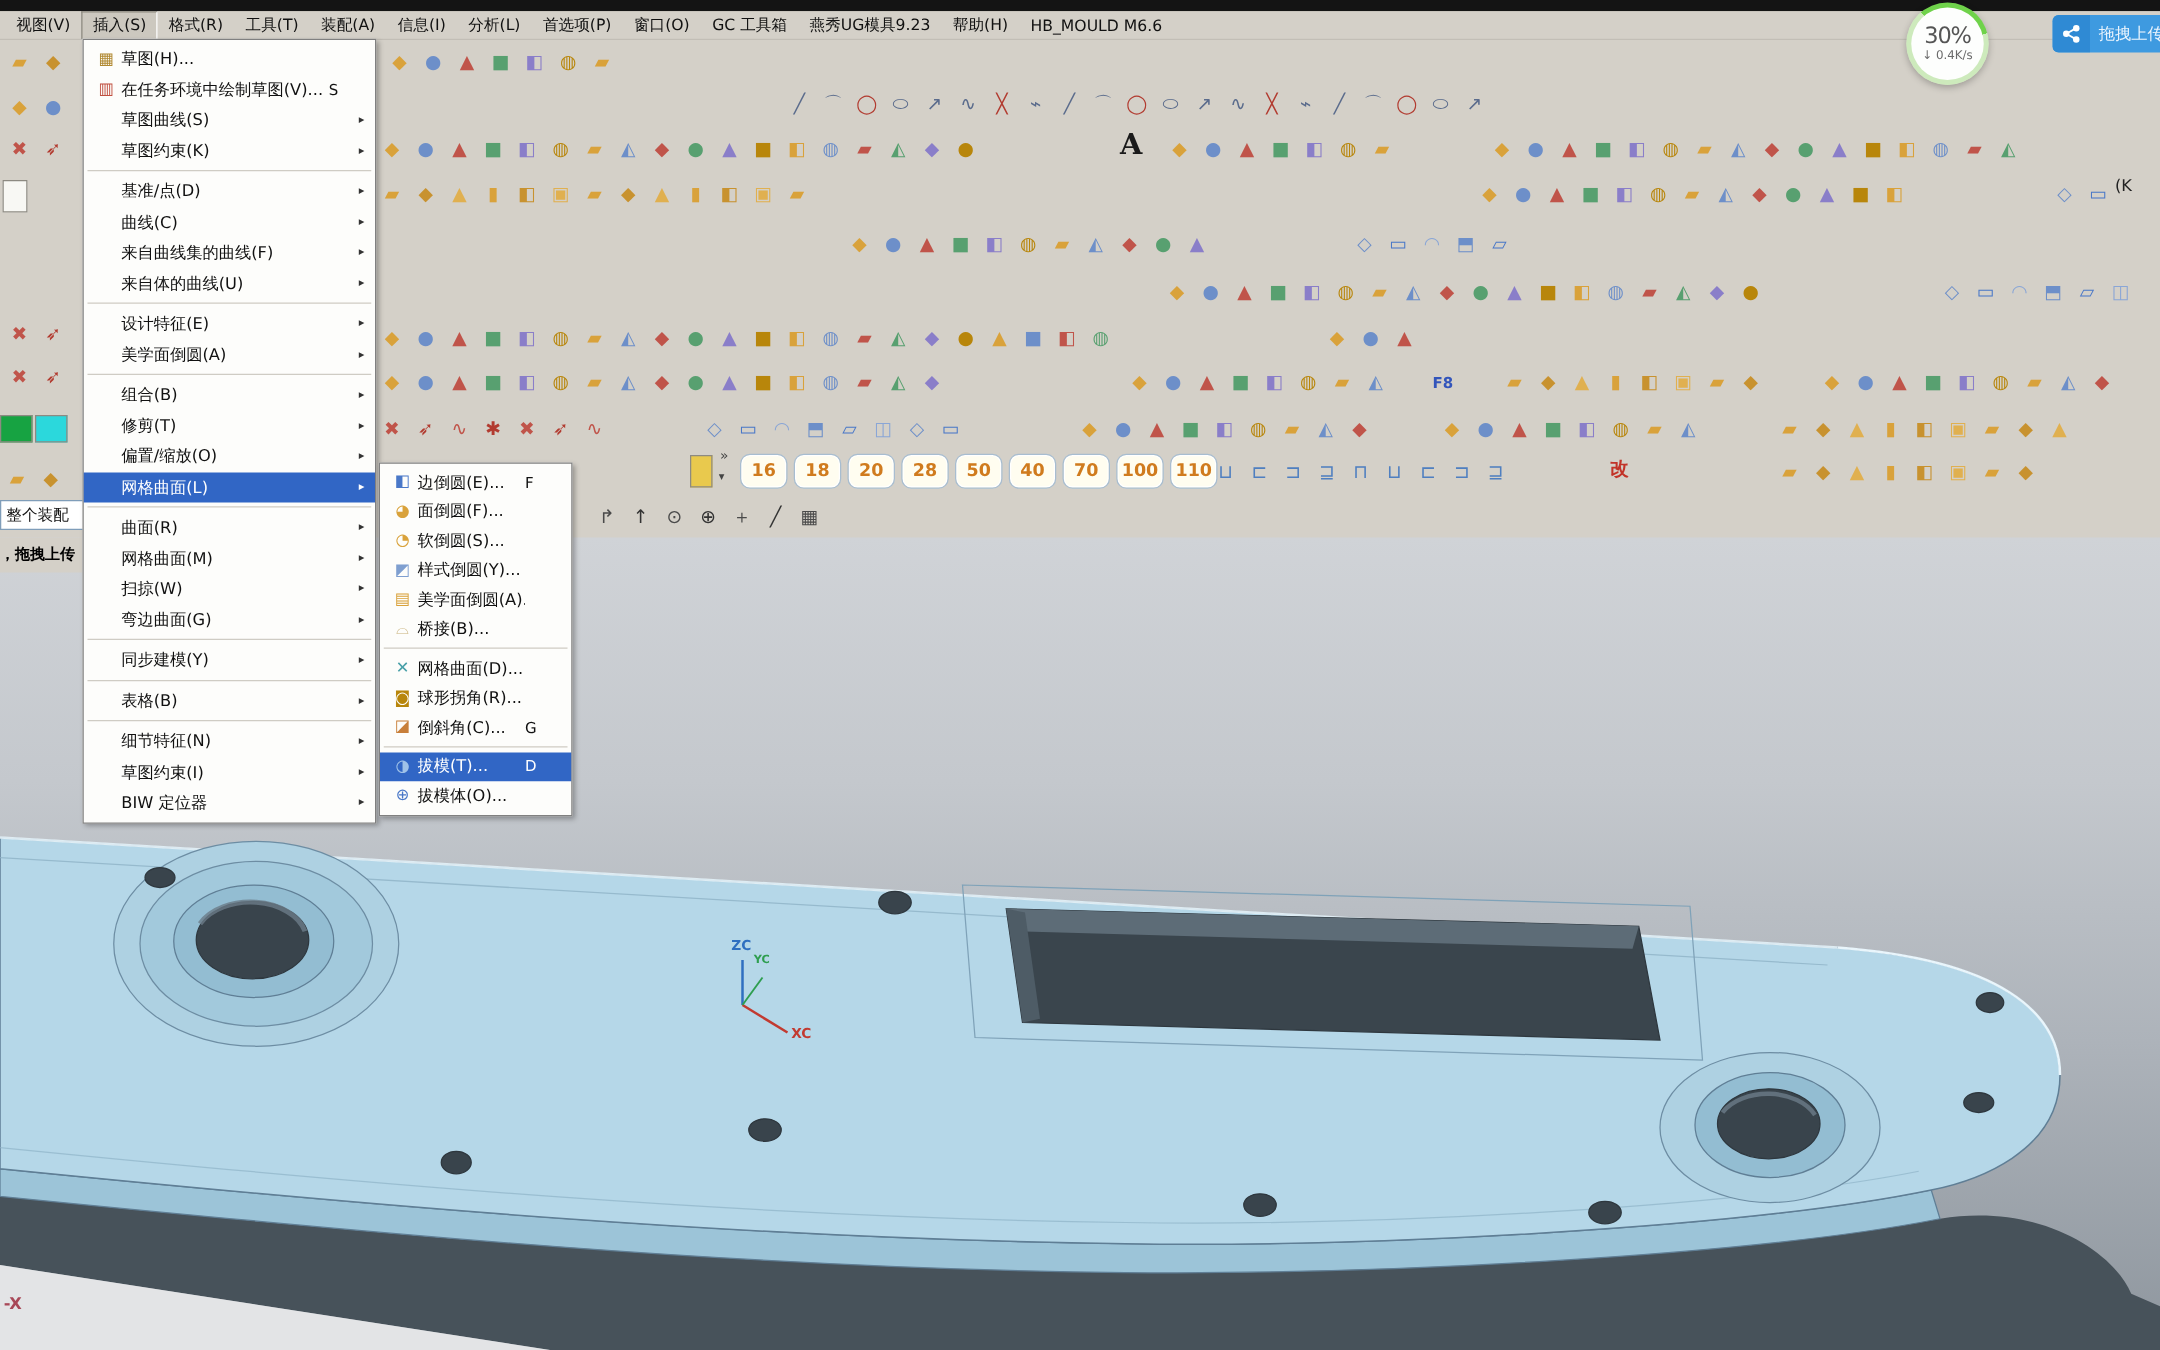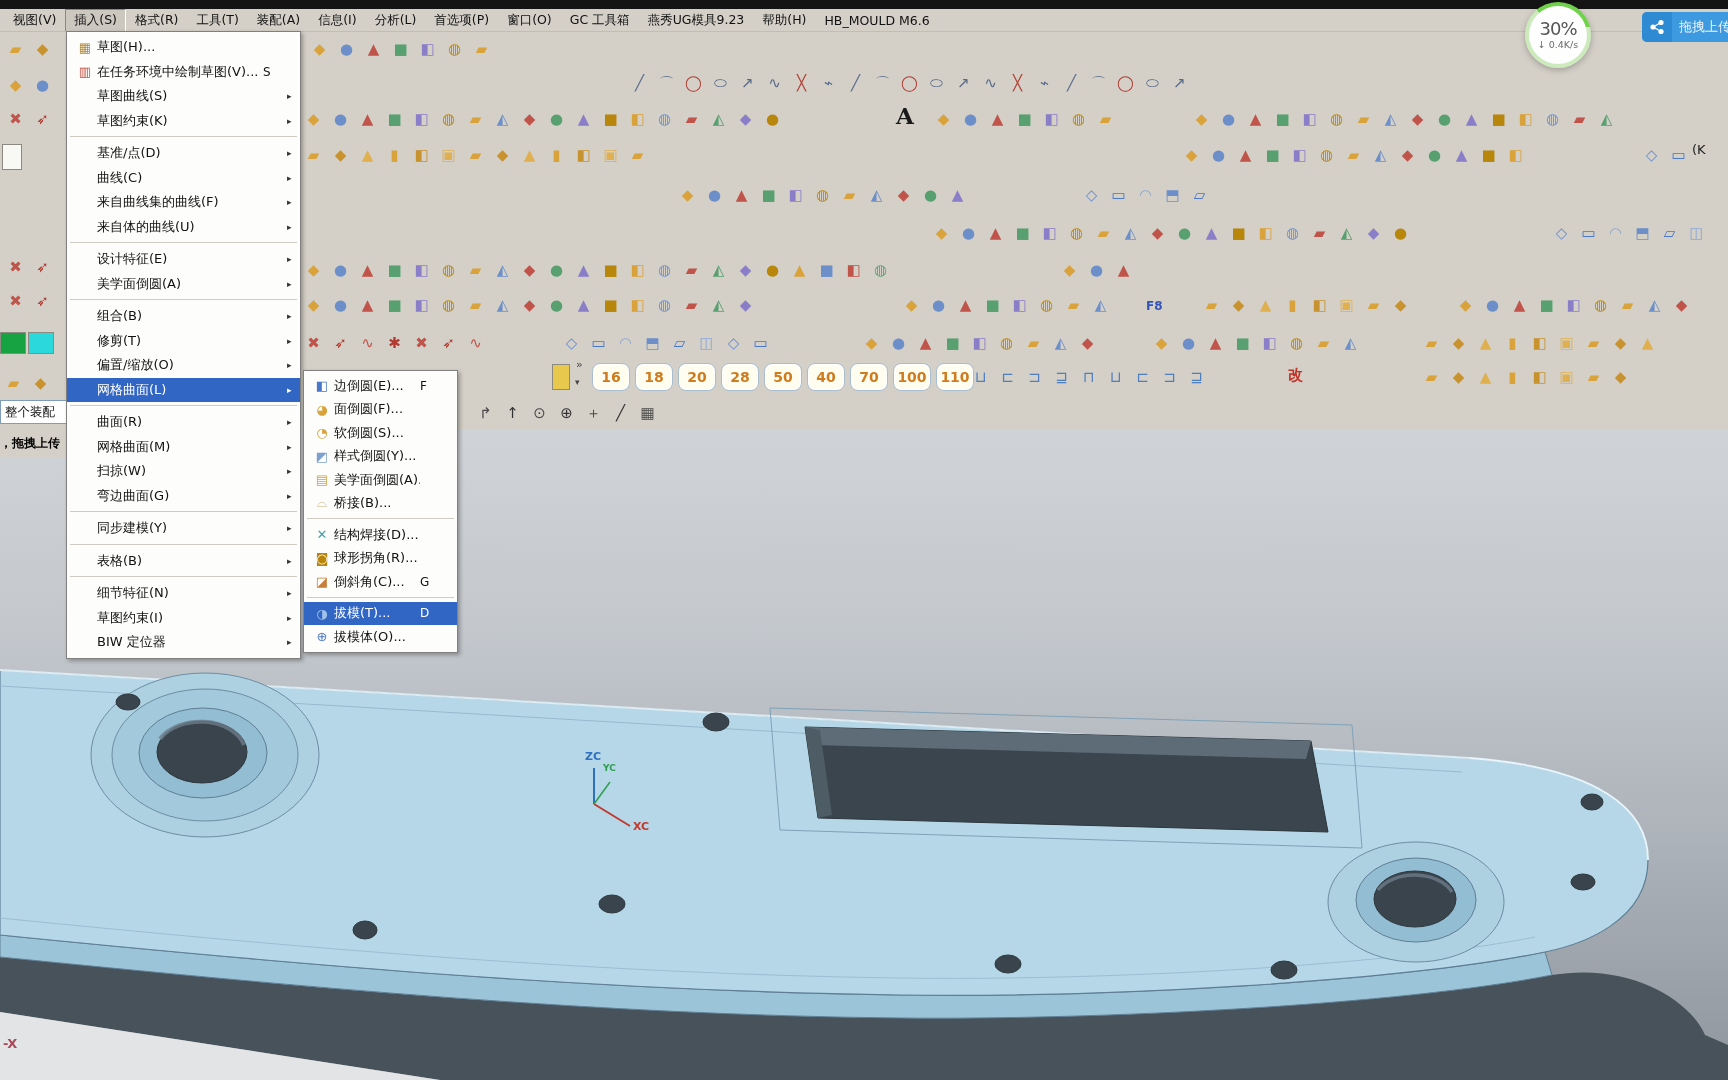--- a/index.html
+++ b/index.html
@@ -733,21 +733,21 @@
     </div>
     <div class="menu-item">
       <span class="mi-icon" style="color: rgb(201, 178, 124);">⌓</span>
       <span class="mi-label">桥接(B)...</span>
       <span class="mi-shortcut"></span>
       <span class="mi-arrow"></span>
     </div>
     <div class="menu-sep"></div>
     <div class="menu-item">
       <span class="mi-icon" style="color: rgb(73, 160, 168);">✕</span>
-      <span class="mi-label">结构焊接(D)...</span>
+      <span class="mi-label">网格曲面(D)...</span>
       <span class="mi-shortcut"></span>
       <span class="mi-arrow"></span>
     </div>
     <div class="menu-item">
       <span class="mi-icon" style="color: rgb(184, 134, 11);">◙</span>
       <span class="mi-label">球形拐角(R)...</span>
       <span class="mi-shortcut"></span>
       <span class="mi-arrow"></span>
     </div>
     <div class="menu-item">

